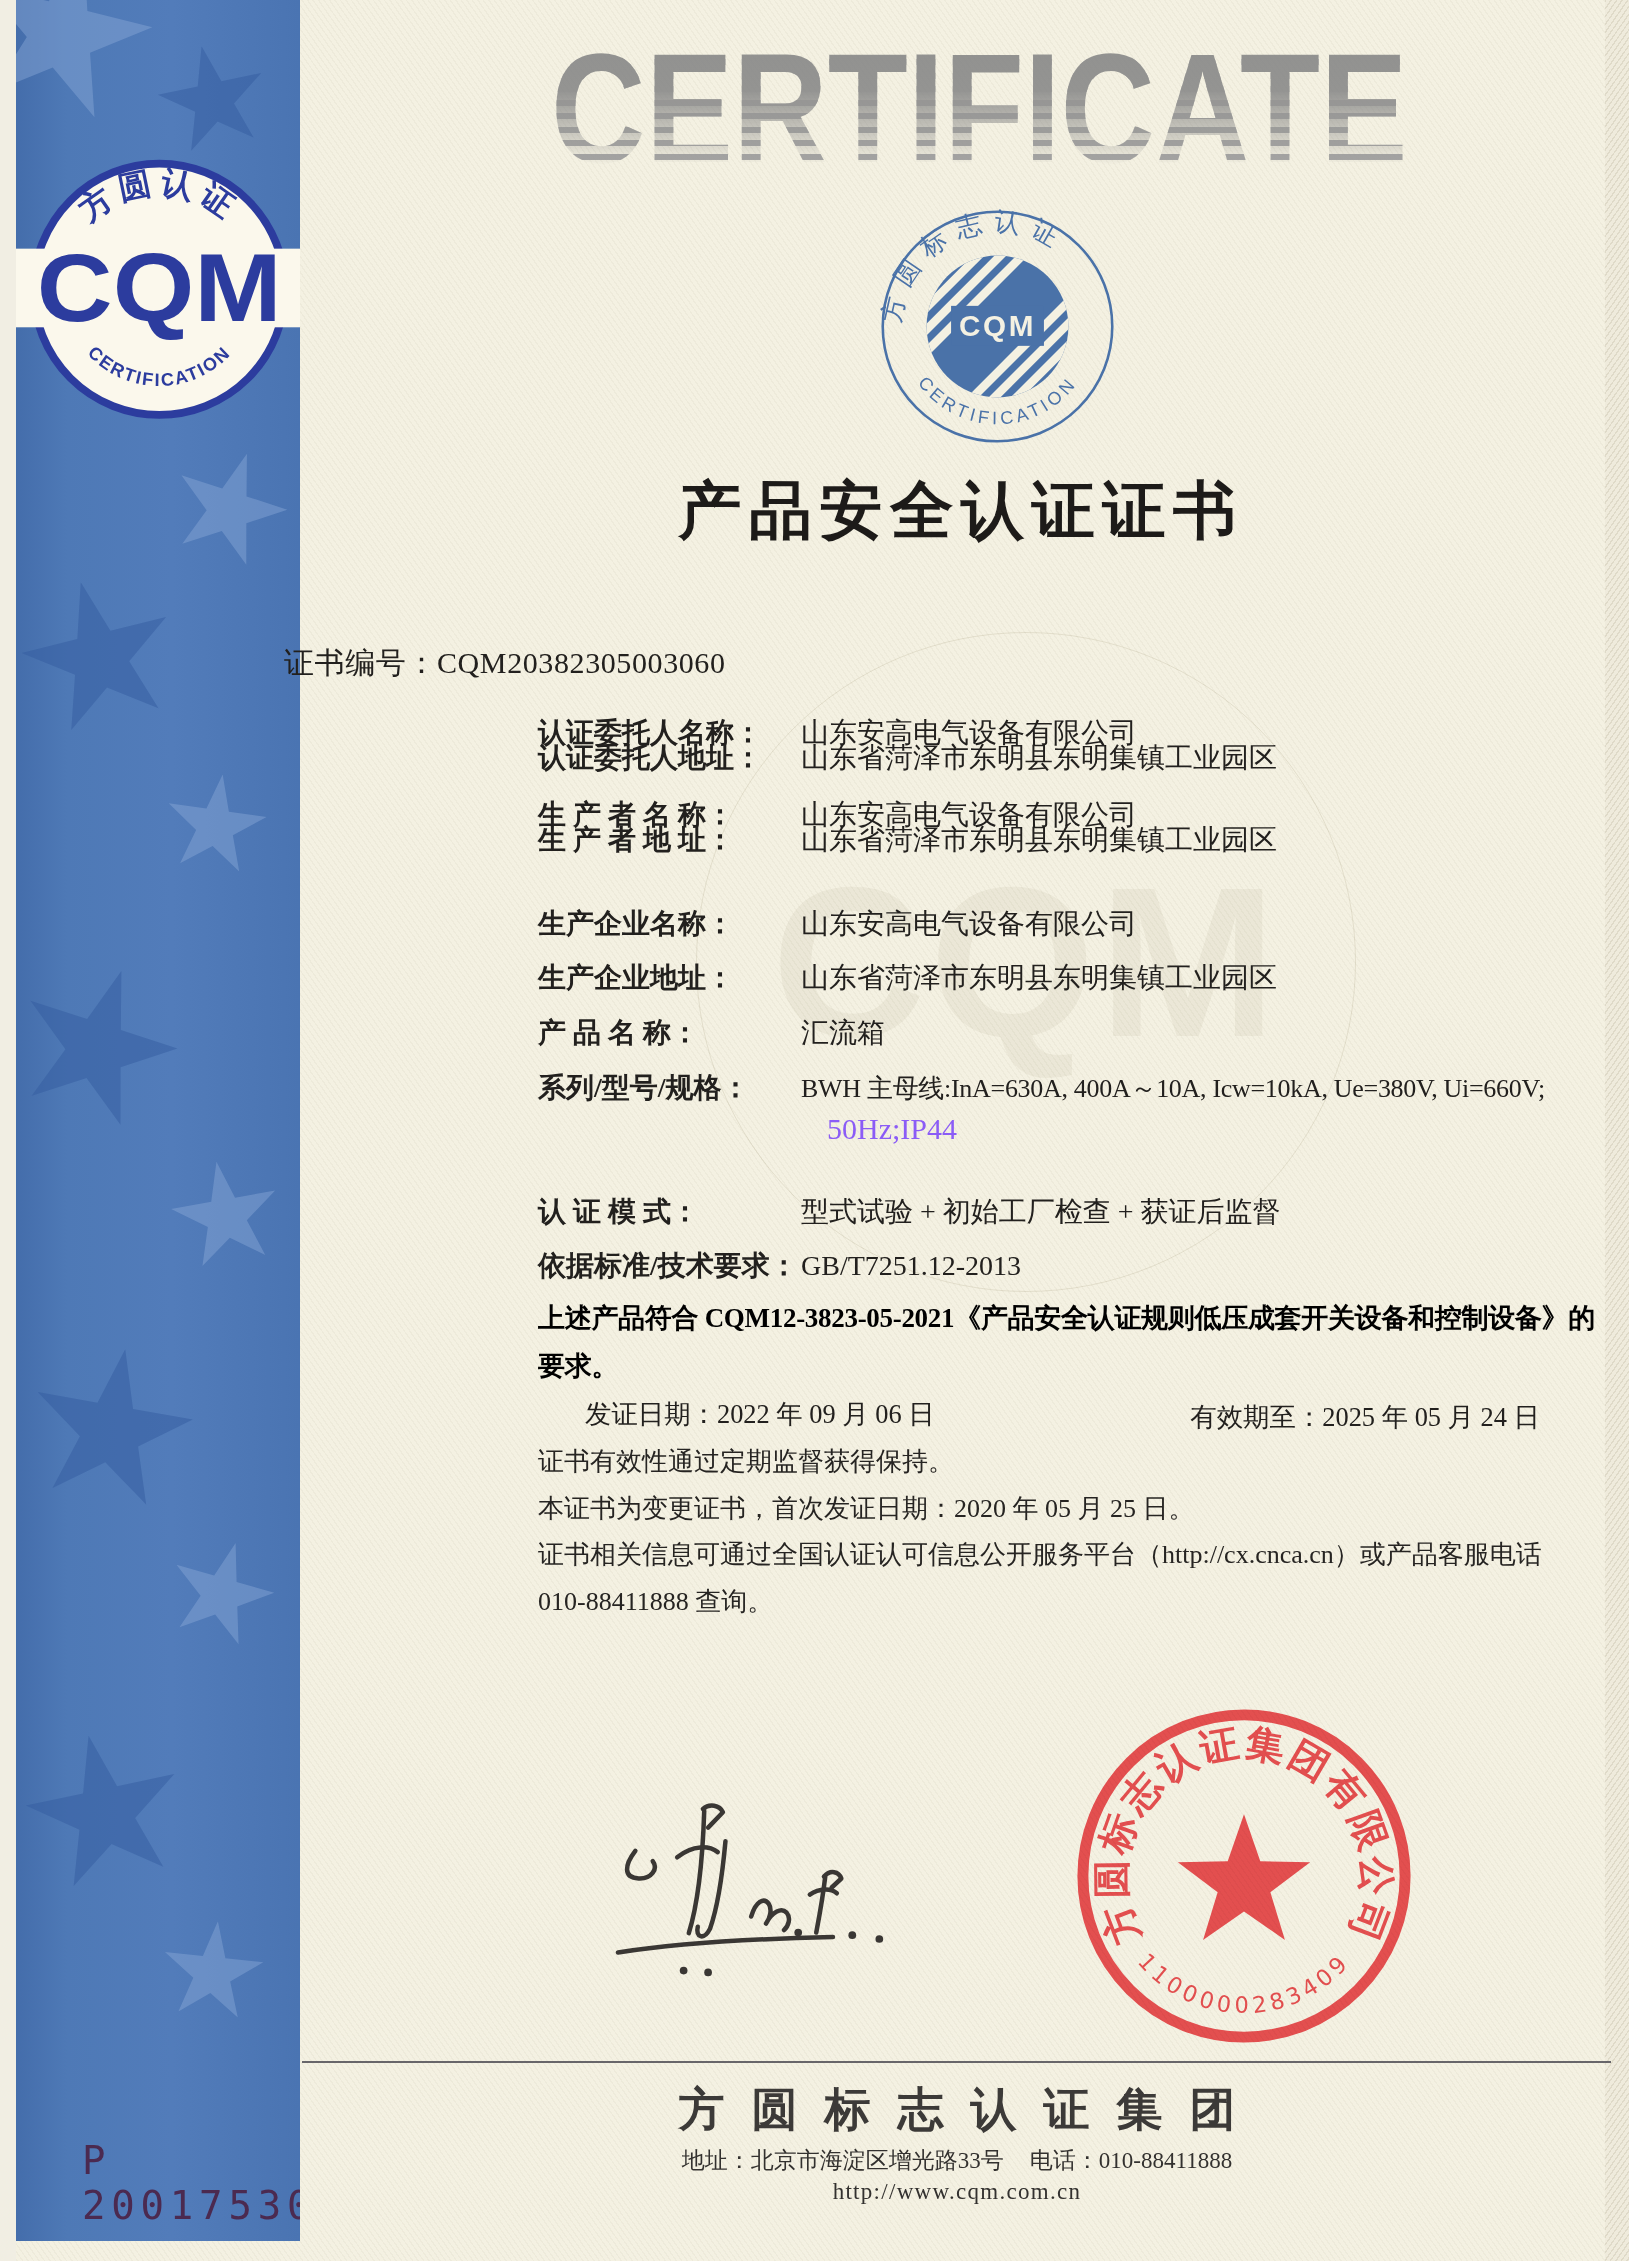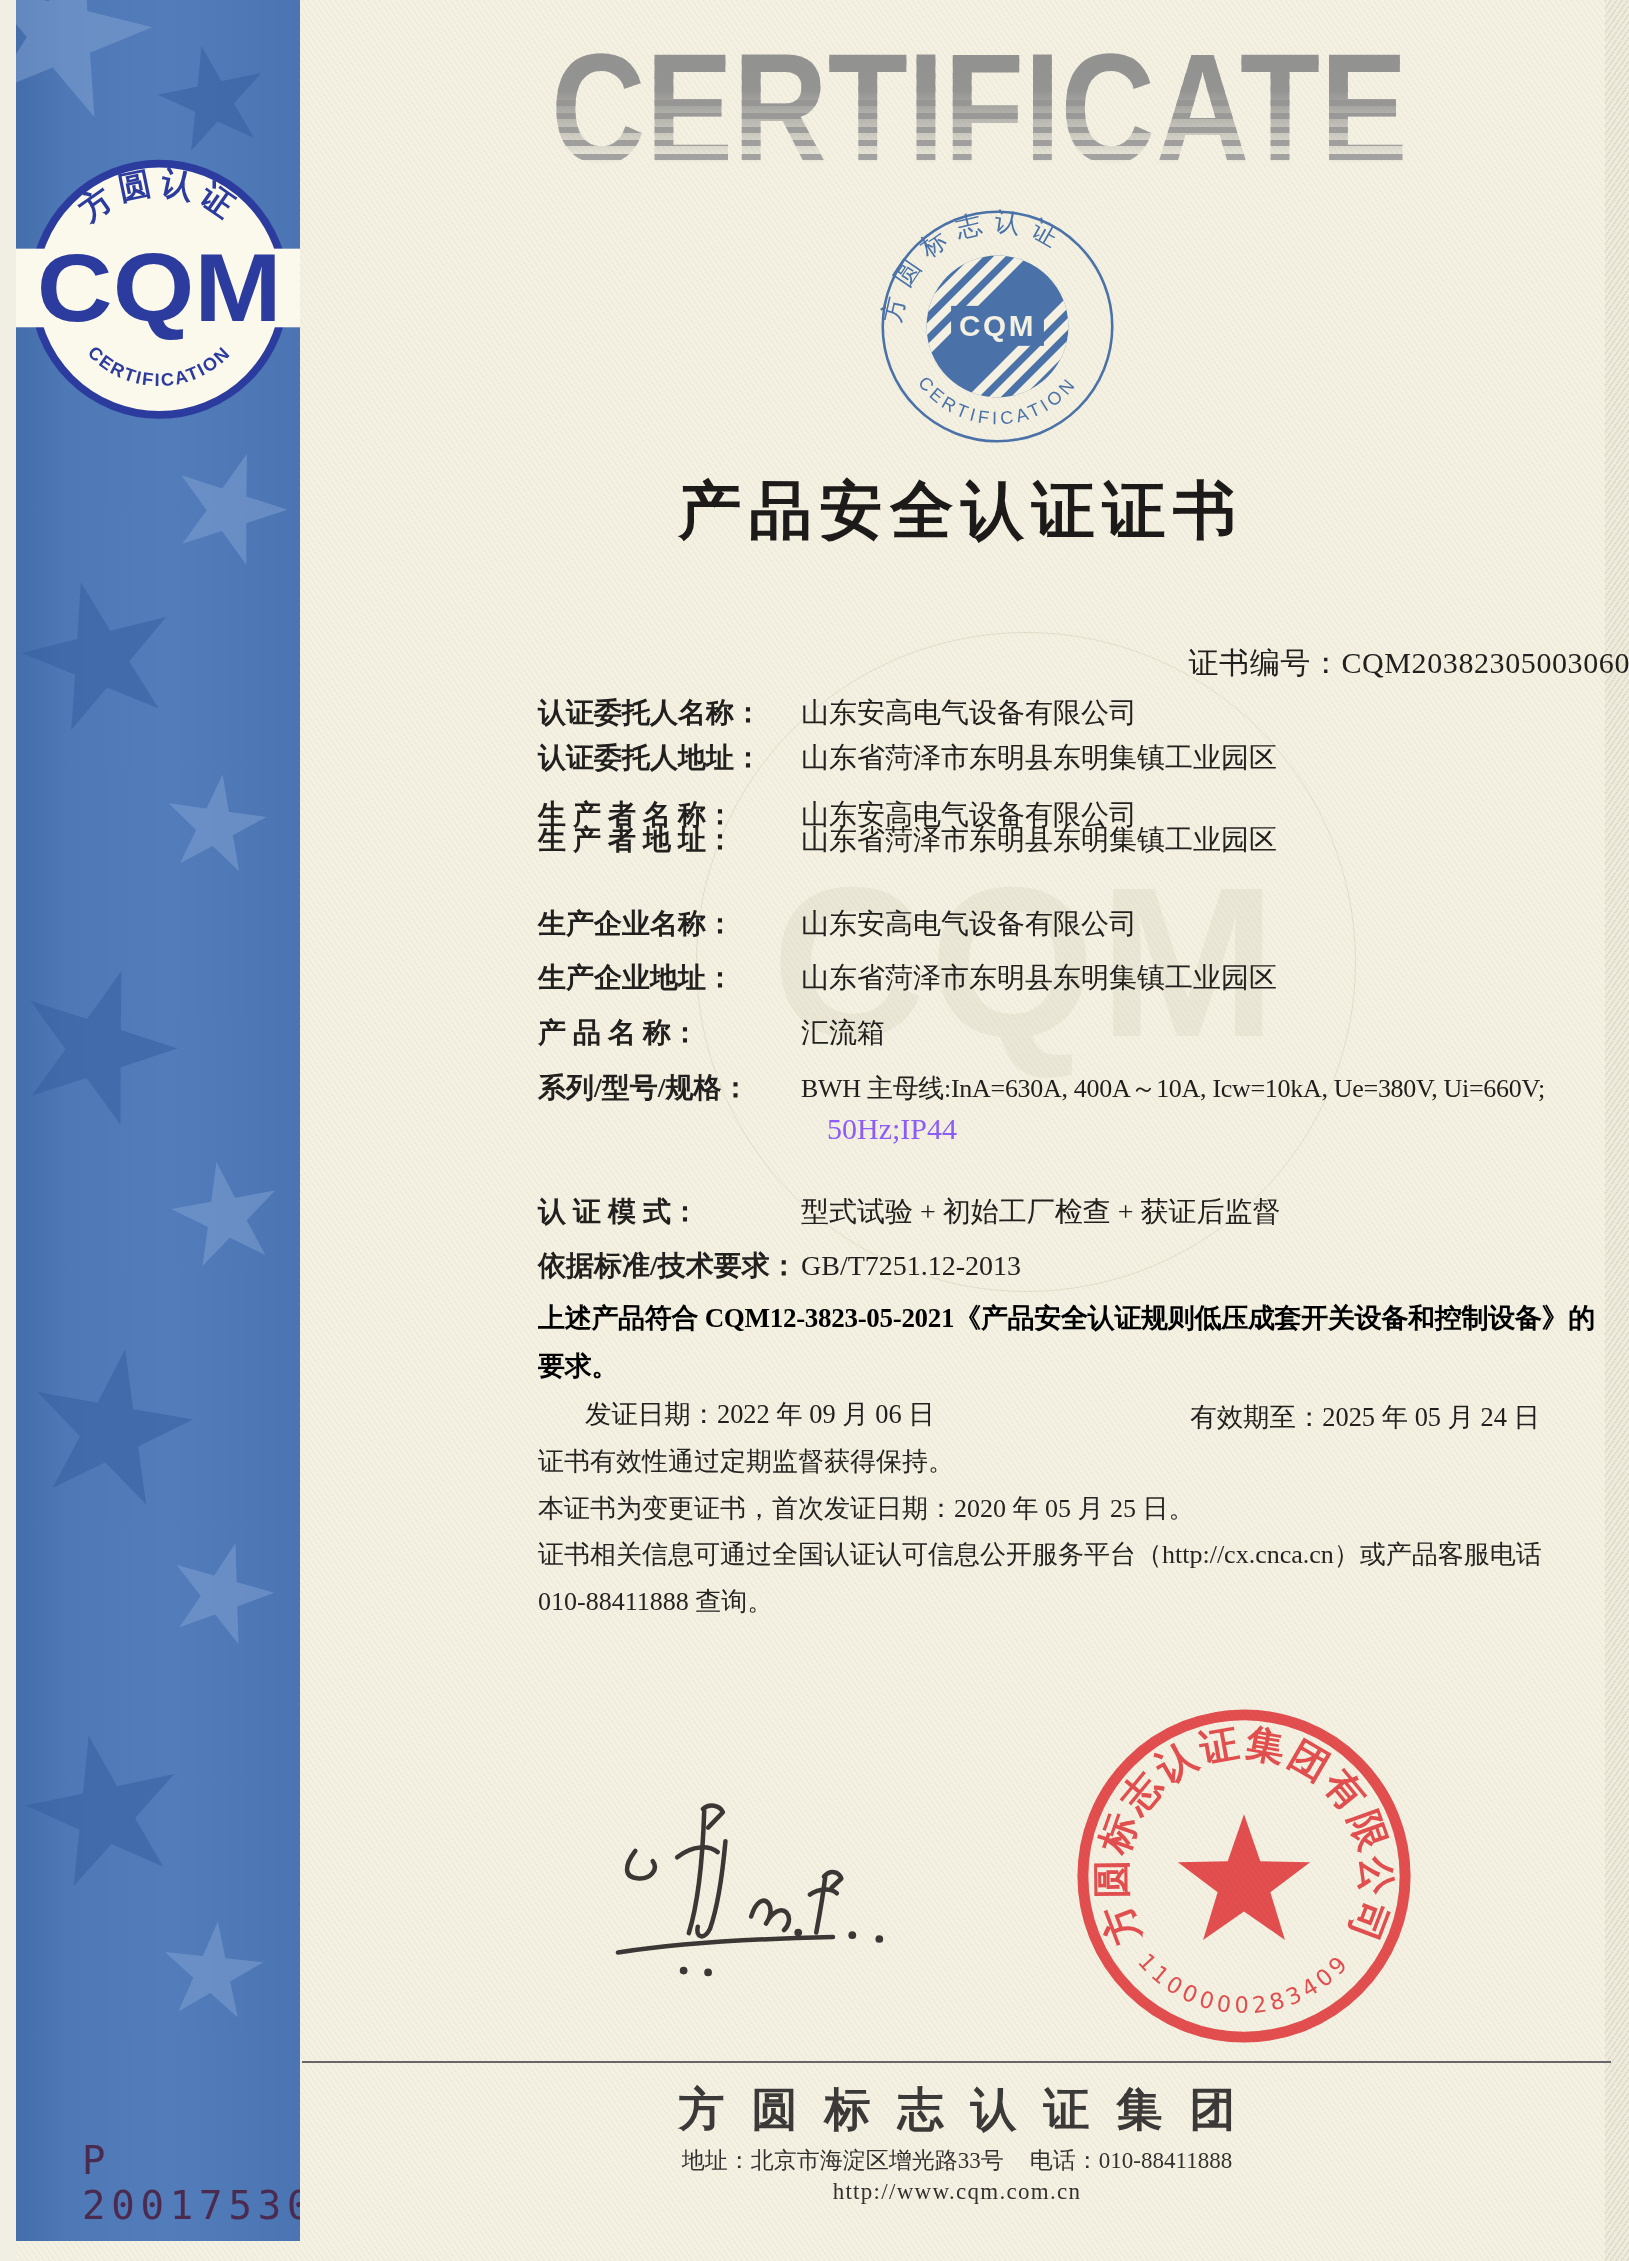--- a/index.html
+++ b/index.html
@@ -45,21 +45,21 @@
 
   
   .ghost{position:absolute;left:696px;top:632px;width:658px;height:658px;border-radius:50%;
         border:1.9px solid rgba(165,155,125,0.22);display:flex;align-items:center;justify-content:center;}
   .ghost span{font-family:"Liberation Sans", sans-serif;font-weight:bold;font-size:213px;
         color:rgba(160,150,120,0.10);letter-spacing:3.9px;}
 
   
   .doc-title{position:absolute;left:4px;top:468px;width:100%;text-align:center;padding-left:284px;box-sizing:border-box;
         font-size:63px;font-weight:bold;color:#1d1b19;letter-spacing:7.7px;white-space:nowrap;}
-  .cert-no{position:absolute;left:284px;top:643px;width:1346px;text-align:right;
+  .cert-no{position:absolute;left:284px;top:643px;width:1346px;text-align:left;
         font-size:30px;color:#22201e;letter-spacing:0.6px;}
 
   
   .frow{position:absolute;left:538px;white-space:nowrap;font-size:28px;color:#22201e;}
   .flabel{font-weight:bold;display:inline-block;min-width:263px;}
   .fvalue{font-size:28px;}
   .fvalue.tight{font-size:26px;letter-spacing:-0.3px;}
   .fcont{position:absolute;left:827px;font-size:30px;color:#8b5cf6;white-space:nowrap;}
   .statement{position:absolute;left:538px;font-size:27px;font-weight:bold;color:#000000;white-space:nowrap;letter-spacing:-0.3px;}
   .daterow-l{position:absolute;left:538px;font-size:26.4px;color:#22201e;white-space:nowrap;}
@@ -149,21 +149,21 @@
     </g>
     <rect x="118" y="158" width="144" height="62" fill="#4a72a8"></rect>
     <text x="190" y="205" font-family="Liberation Sans, sans-serif" font-size="46" font-weight="bold" fill="#f4f1e2" text-anchor="middle" letter-spacing="4">CQM</text>
   </svg>
 
   <div class="doc-title">产品安全认证证书</div>
   <div class="cert-no">
     <span>证书编号：</span><span>CQM20382305003060</span>
   </div>
 
-  <div class="frow" style="top:694px">
+  <div class="frow" style="top:714px">
     <span class="flabel">认证委托人名称：</span><span class="fvalue">山东安高电气设备有限公司</span></div>
   <div class="frow" style="top:739px">
     <span class="flabel">认证委托人地址：</span><span class="fvalue">山东省菏泽市东明县东明集镇工业园区</span></div>
   <div class="frow" style="top:796px">
     <span class="flabel">生 产 者 名 称：</span><span class="fvalue">山东安高电气设备有限公司</span></div>
   <div class="frow" style="top:821px">
     <span class="flabel">生 产 者 地 址：</span><span class="fvalue">山东省菏泽市东明县东明集镇工业园区</span></div>
   <div class="frow" style="top:905px">
     <span class="flabel">生产企业名称：</span><span class="fvalue">山东安高电气设备有限公司</span></div>
   <div class="frow" style="top:959px">

